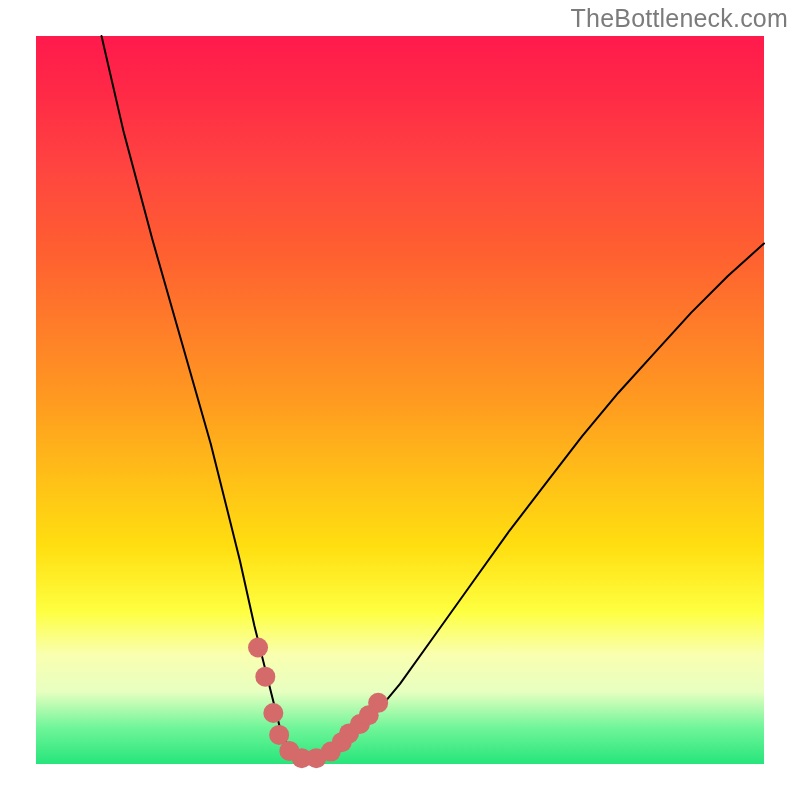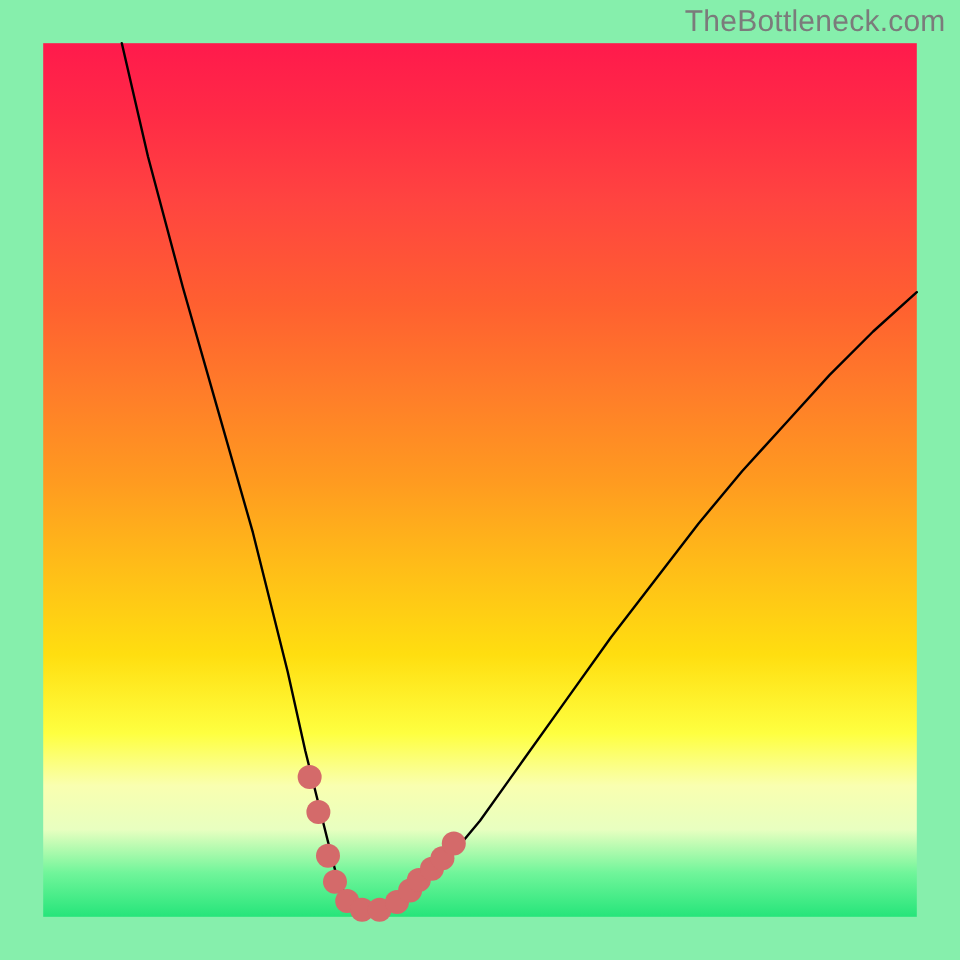--- a/index.html
+++ b/index.html
@@ -8,21 +8,21 @@
     width: 800px;
     height: 800px;
     background: #000;
     overflow: hidden;
     font-family: Arial, Helvetica, sans-serif;
   }
   .stage {
     position: relative;
     width: 800px;
     height: 800px;
-    background: #86efac;
+    background: #ffffff;
   }
   .plot {
     position: absolute;
     left: 36px;
     top: 36px;
     width: 728px;
     height: 728px;
     background: linear-gradient(
       to bottom,
       #ff1a4c 0%,

